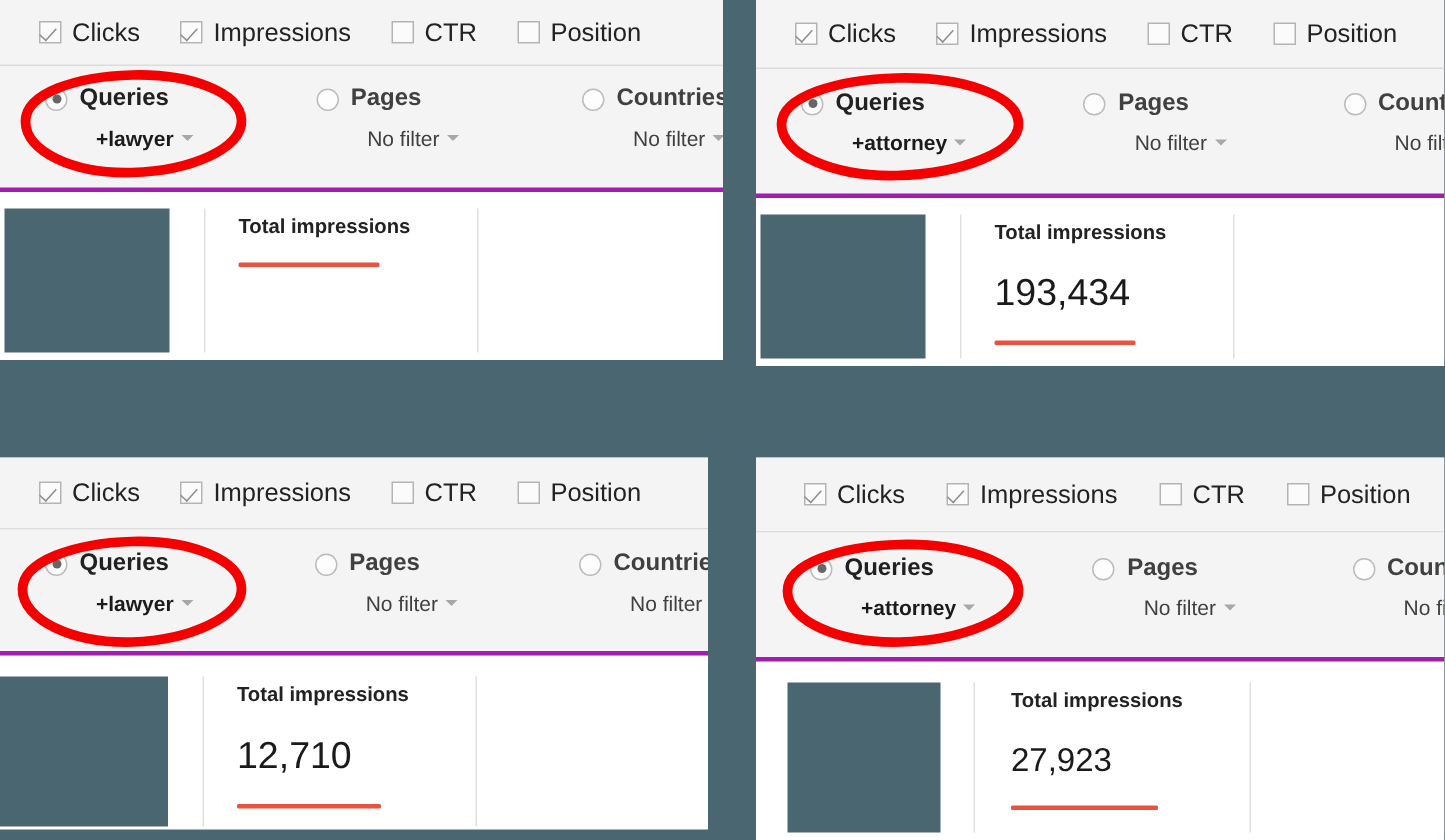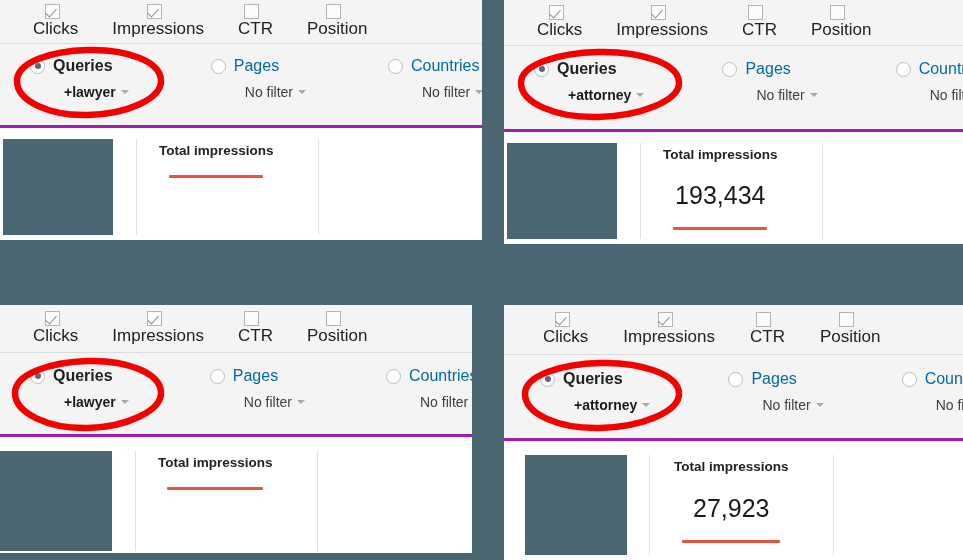--- a/index.html
+++ b/index.html
@@ -29,21 +29,20 @@
     border-bottom: 1px solid #dcdcdc;
     display: flex;
     align-items: center;
     width: 100%;
   }
 
   .metric {
     display: flex;
     align-items: center;
     white-space: nowrap;
-    flex-direction: column;
   }
 
   .checkbox {
     width: 15px;
     height: 15px;
     border: 1px solid #b4b4b4;
     background: #fbfbfb;
     display: inline-block;
     position: relative;
     flex: 0 0 auto;
@@ -109,22 +108,22 @@
     background: #666666;
   }
 
   .dim-name {
     margin-left: 8px;
     color: #212121;
     font-weight: bold;
   }
 
   .dim-name.muted {
-    font-weight: normal;
-    color: #0369a1;
+    font-weight: bold;
+    color: #404040;
   }
 
   .dim-sub {
     color: #555555;
     display: flex;
     align-items: center;
   }
 
   .dim-sub.strong { color: #1b1b1b; font-weight: bold; }
   .dim-sub.grey   { color: #404040; font-weight: normal; }
@@ -149,21 +148,20 @@
   .thumb {
     background: #4a6670;
     flex: 0 0 auto;
   }
 
   .stat-card {
     border-left: 1px solid #e0e0e0;
     border-right: 1px solid #e0e0e0;
     display: flex;
     flex-direction: column;
-    align-items: center;
   }
 
   .stat-title {
     font-weight: bold;
     color: #222222;
     white-space: nowrap;
   }
 
   .stat-value {
     color: #1a1a1a;
@@ -233,21 +231,21 @@
   #panel-br { left: 504px; top: 305px; width: 459px; height: 255px; }
   #panel-br .metrics-row { height: 50px; padding-left: 32px; font-size: 17px; }
   #panel-br .metric + .metric { margin-left: 28px; }
   #panel-br .dims-row { height: 86px; padding-left: 36px; padding-top: 15px; font-size: 16px; }
   #panel-br .dim + .dim { margin-left: 78px; }
   #panel-br .dim-sub { margin-top: 9px; margin-left: 34px; font-size: 14px; }
   #panel-br .stats-strip { padding-top: 14px; }
   #panel-br .thumb { width: 102px; height: 100px; margin-left: 21px; }
   #panel-br .stat-card { margin-left: 22px; height: 100px; padding: 4px 44px 0 24px; }
   #panel-br .stat-title { font-size: 13.5px; }
-  #panel-br .stat-value { font-size: 25px; margin-top: 20px; }
+  #panel-br .stat-value { font-size: 22px; margin-top: 20px; }
   #panel-br .stat-underline { width: 98px; height: 2.5px; margin-top: 17px; }
   #panel-br .annotate { left: 18px; top: 54px; }
 </style>
 </head>
 <body>
 
 <div class="panel" id="panel-tl">
 
   <div class="metrics-row">
     <div class="metric">
@@ -437,20 +435,21 @@
         <span>No filter</span>
 
       </div>
     </div>
   </div>
 
   <div class="stats-strip">
     <div class="thumb"></div>
     <div class="stat-card">
       <div class="stat-title">Total impressions</div>
+      <div class="stat-value">12,710</div>
       <div class="stat-underline"></div>
     </div>
   </div>
 
   <div class="annotate">
     <svg width="152" height="74" viewBox="0 0 152 74">
       <path d="M76 4 C115 3 148 16 149 35 C150 54 114 70 76 71 C36 72 3 56 3 36 C3 17 38 5 76 4 Z" fill="none" stroke="#f40000" stroke-width="6.5" stroke-linecap="round"></path>
     </svg>
   </div>
 </div>

